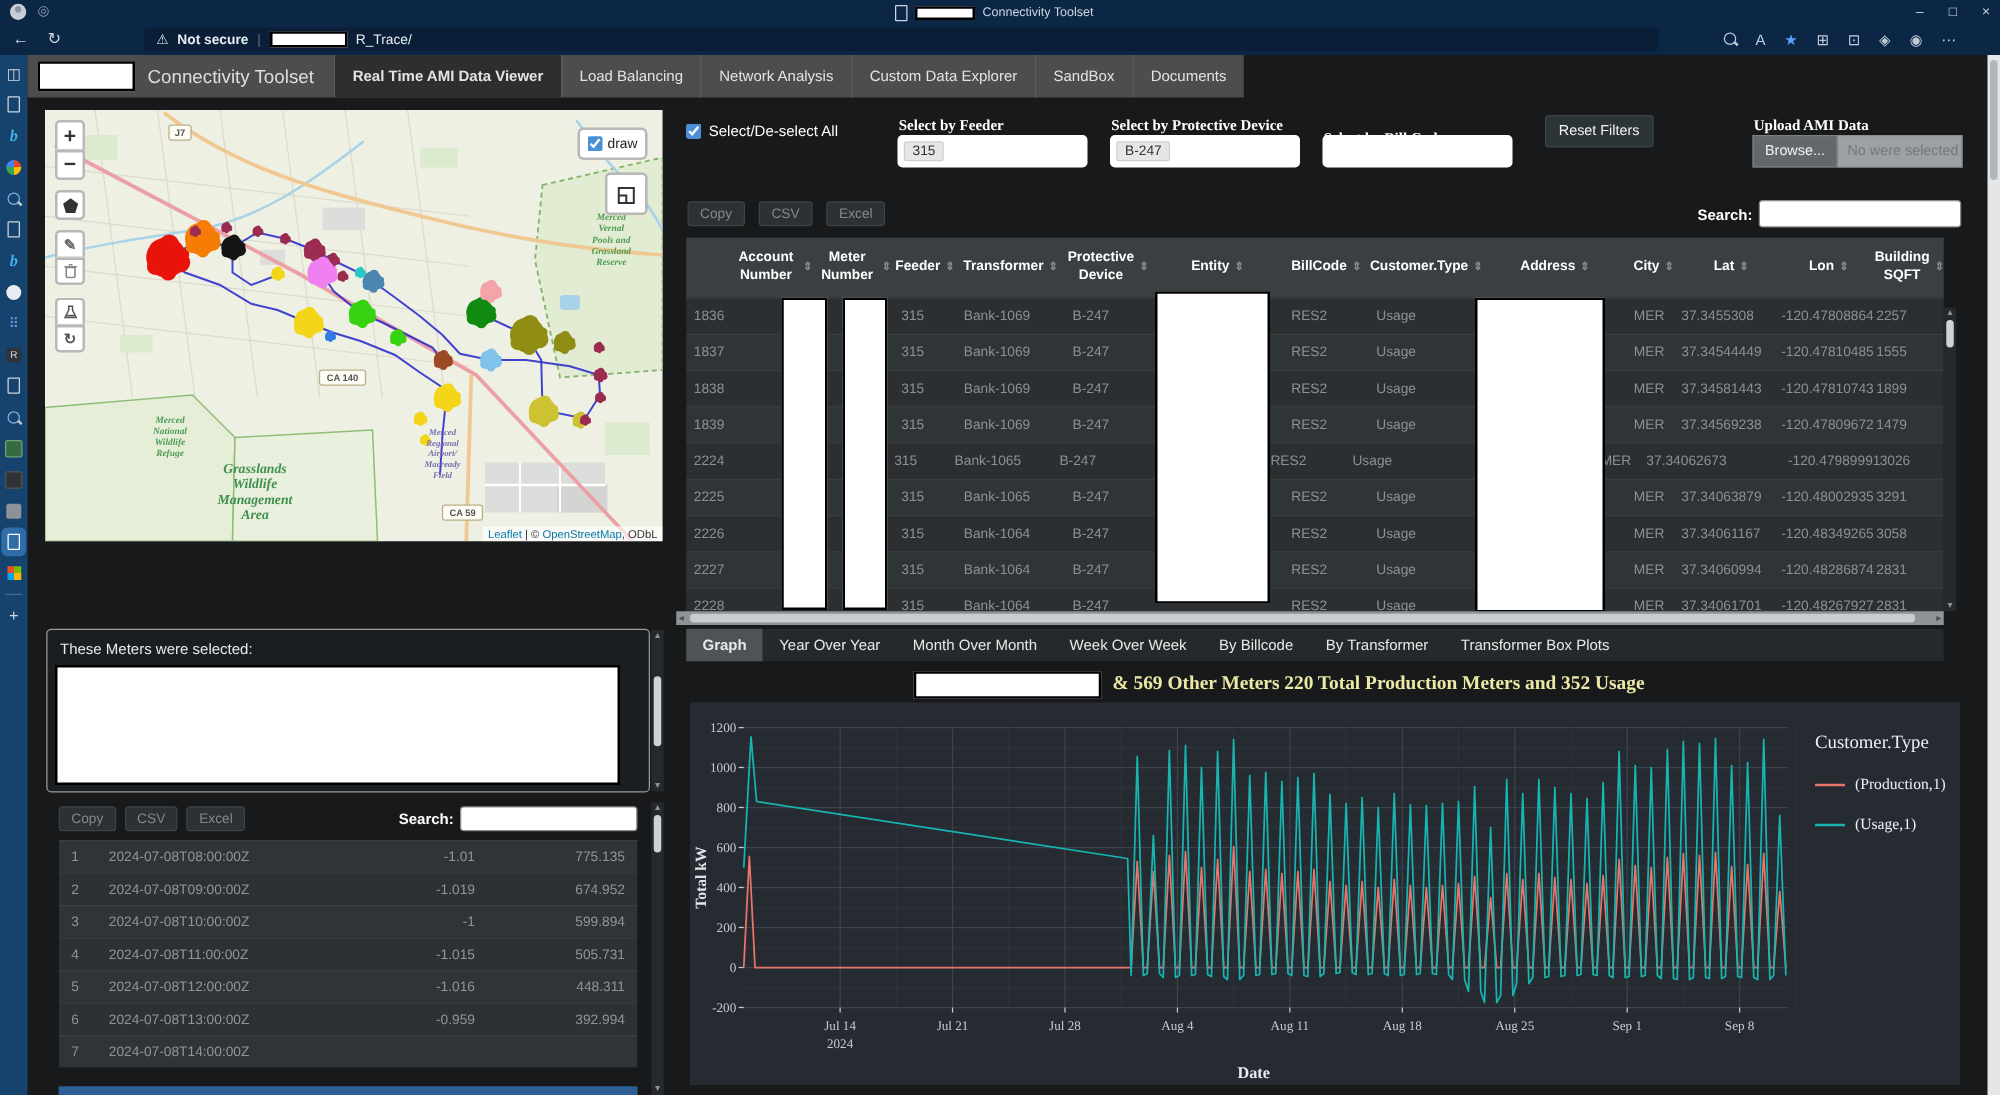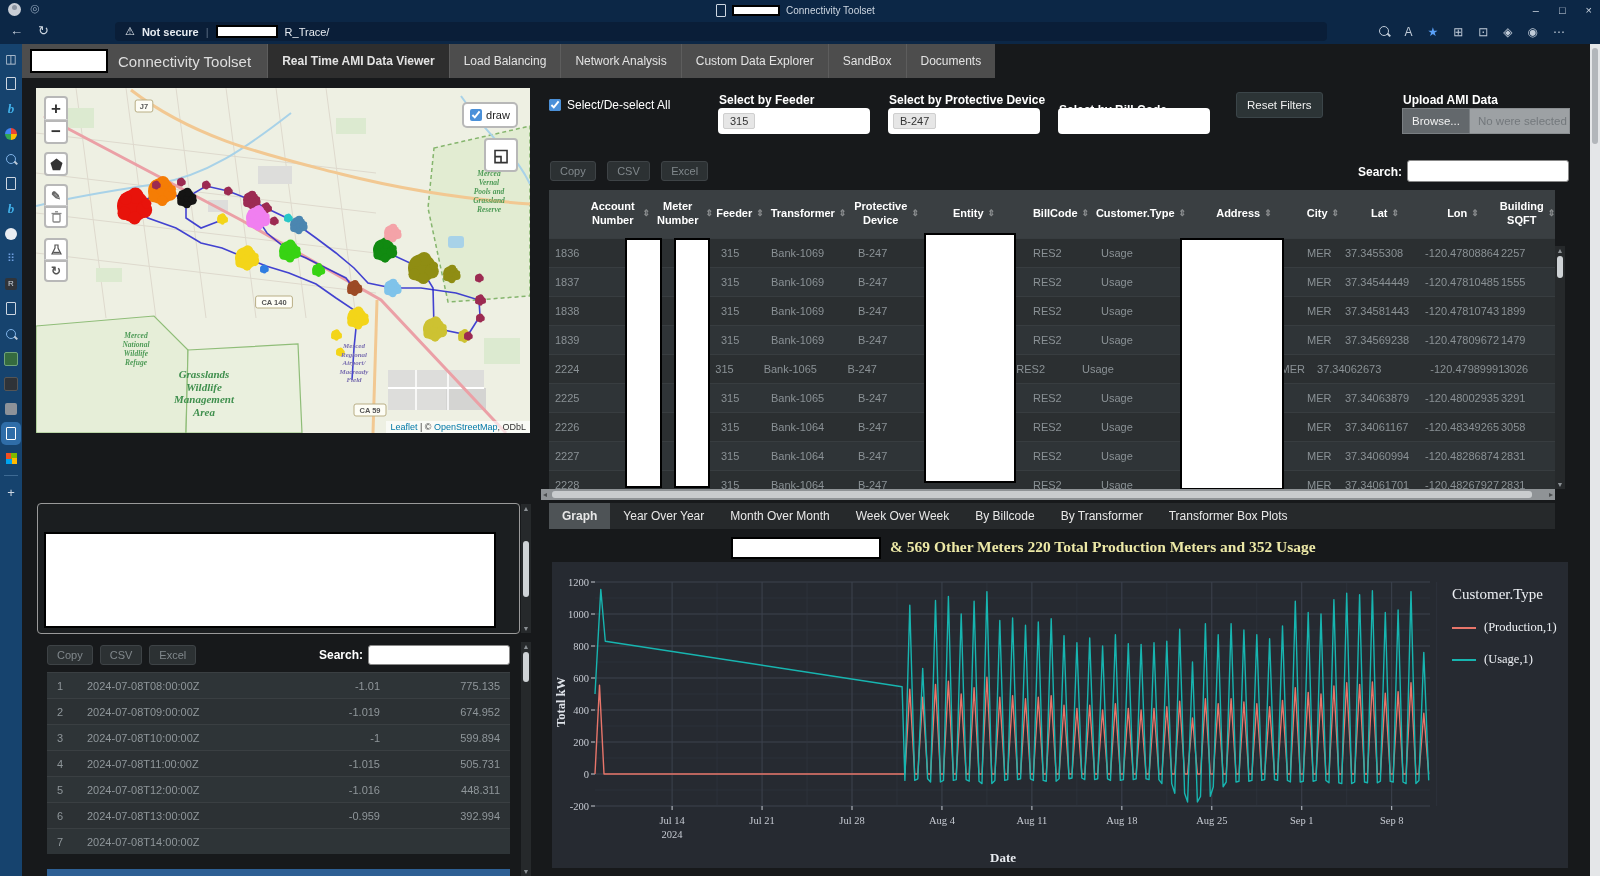--- a/index.html
+++ b/index.html
@@ -61,21 +61,21 @@
   .search-label{color:#fff;font-weight:bold;font-size:12px;margin-right:5px;}
   .search-input{background:#fff;border:1px solid #888;border-radius:3px;height:20px;box-sizing:border-box;}
   .left-table{position:absolute;left:47px;top:672px;width:463px;height:204px;overflow:hidden;font-size:11px;}
   .lt-head{display:flex;background:#35393c;color:#fff;font-weight:bold;height:26px;align-items:center;}
   .lt-tr{display:flex;height:25px;align-items:center;color:#8f969a;border-top:1px solid #3a3f42;background:#2c3134;}
   .lt-tr:nth-child(odd){background:#2e3437;}
   .sort{opacity:.4;font-size:9px;margin-left:4px;}
   .blue-sliver{position:absolute;left:47px;top:869px;width:463px;height:7px;background:#2d5f94;}
 
   
-  .flabel{position:absolute;color:#fff;font-weight:bold;font-size:12px;white-space:nowrap;}
+  .flabel{position:absolute;color:#fff;font-weight:bold;font-size:12px;white-space:nowrap;font-family:Liberation Serif, serif;}
   .finput{position:absolute;background:#fff;border-radius:4px;height:26px;width:152px;display:flex;align-items:center;padding-left:5px;box-sizing:border-box;}
   .chip{background:#e6e6e6;border:1px solid #cfcfcf;color:#333;font-size:11px;padding:1px 6px;border-radius:2px;}
   .selall{position:absolute;left:549px;top:98px;display:flex;gap:6px;color:#fff;font-size:12px;align-items:center;}
   input[type=checkbox]{accent-color:#4a90d9;width:12px;height:12px;margin:0;}
   .reset-btn{position:absolute;left:1236px;top:92px;background:#2c3436;border:1px solid #3b4549;color:#f0f0f0;font-size:11.5px;padding:6px 10px;border-radius:3px;}
   .upload-ctl{position:absolute;left:1402px;top:108px;width:168px;height:26px;display:flex;}
   .browse{background:#63686c;color:#f2f2f2;font-size:11.5px;display:flex;align-items:center;padding:0 9px;border:1px solid #7a7f83;box-sizing:border-box;}
   .nofile{background:#9da1a4;color:#73787c;font-size:11.5px;flex:1;display:flex;align-items:center;padding-left:8px;border:1px solid #8a8e91;border-left:none;box-sizing:border-box;}
 
   
@@ -527,20 +527,21 @@
     <div class="lf-btn" style="left:8px;top:172px;width:24px;height:22px;font-size:12px;color:#555;border-radius:0 0 4px 4px;">↻</div>
     <div class="draw-box">
       <input type="checkbox" checked="" style="">
       <span>draw</span>
     </div>
     <div class="lf-btn" style="right:12px;top:50px;width:34px;height:34px;font-size:17px;color:#333;">◱</div>
     <div class="map-attrib"><span class="lnk">Leaflet</span><span> | © </span><span class="lnk">OpenStreetMap</span><span>, ODbL</span></div>
   </div>
 
   <div class="sel-panel">
+    <div class="sel-title">These Meters were selected:</div>
     <div class="sel-redact redact"></div>
   </div>
   <div class="vscroll" style="left:521px;top:504px;height:129px;">
     <span class="arr">▲</span>
       <div class="vthumb" style="height:56px;"></div>
       <span class="arr">▼</span>
   </div>
 
   <div class="lt-row">
     <span class="btn">Copy</span>

